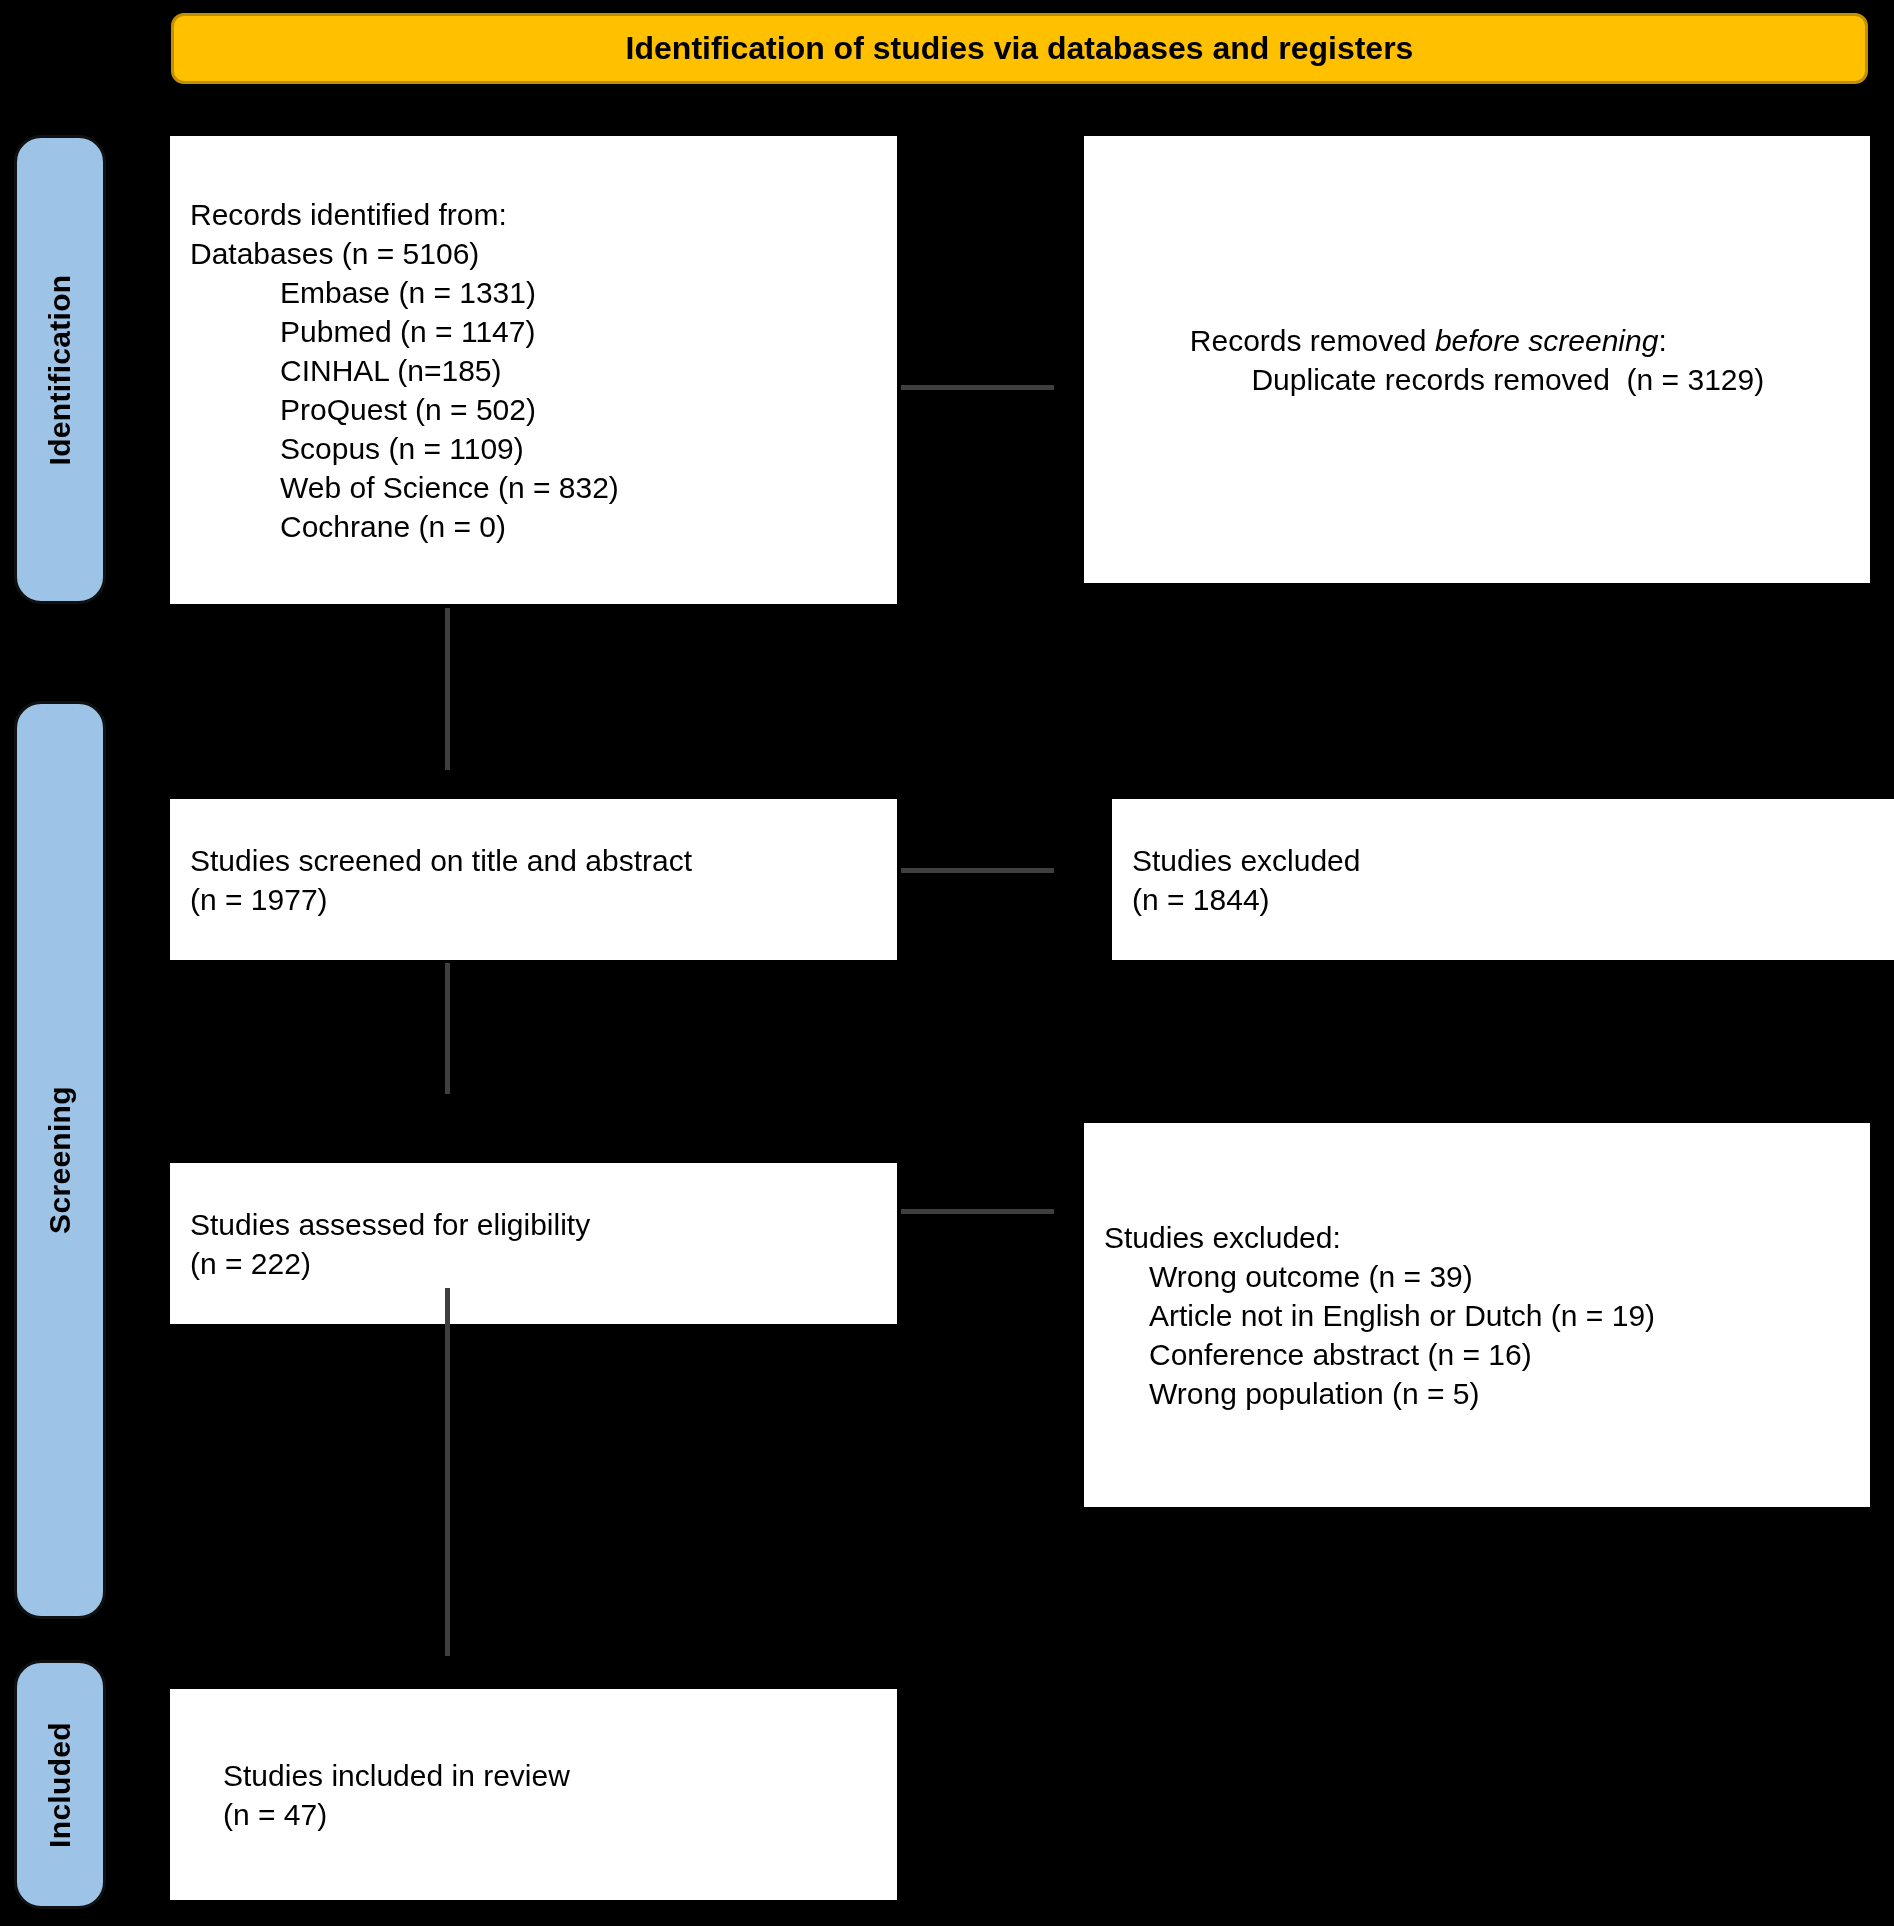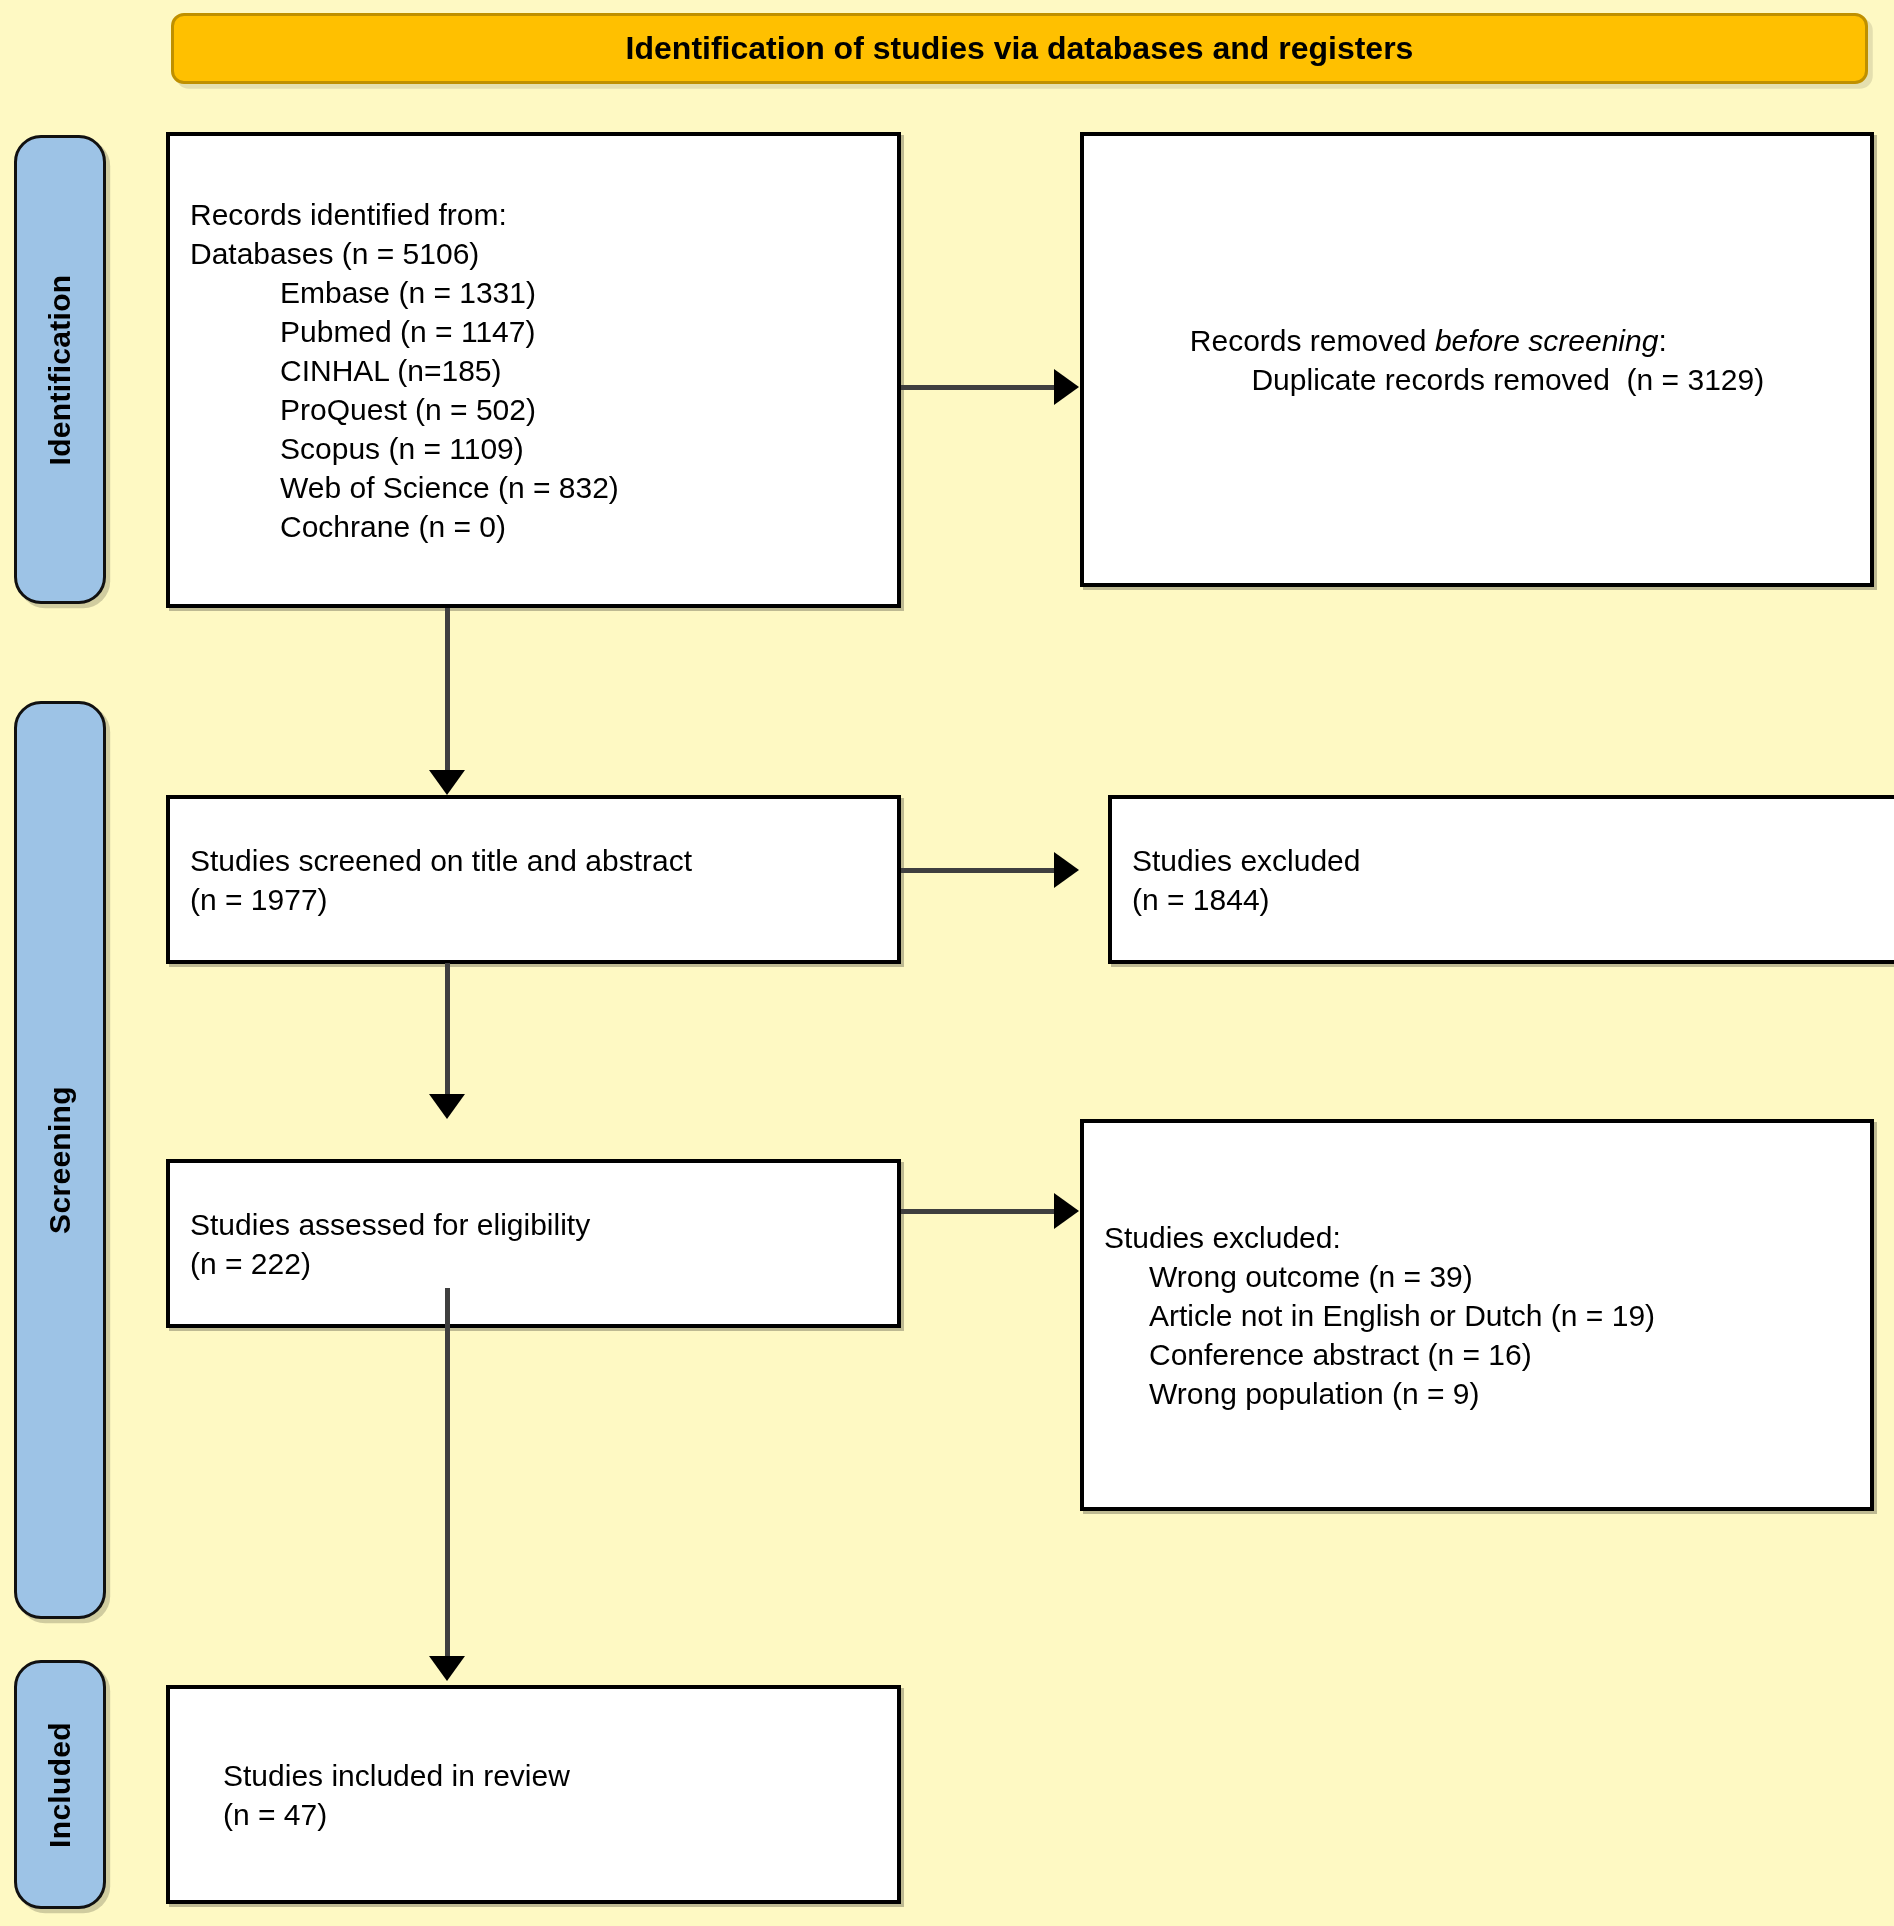--- a/index.html
+++ b/index.html
@@ -7,21 +7,21 @@
     padding: 0;
     background: #ffffff;
   }
   body {
     font-family: "Liberation Sans", sans-serif;
   }
   #canvas {
     position: relative;
     width: 1895px;
     height: 1926px;
-    background: #fef9c3;
+    background: #000000;
     overflow: hidden;
   }
 
   
   .phase-pill {
     position: absolute;
     background: #9dc3e6;
     border: 3px solid #111111;
     border-radius: 27px;
     box-sizing: border-box;
@@ -183,21 +183,21 @@
       <div class="pline">(n = 222)</div>
     </div>
   </div>
 
   <div class="pbox" style="left:1080px; top:1119px; width:794px; height:392px;">
     <div class="pbox-inner">
       <div class="pline">Studies excluded:</div>
       <div class="pline indent-2">Wrong outcome (n = 39)</div>
       <div class="pline indent-2">Article not in English or Dutch (n = 19)</div>
       <div class="pline indent-2">Conference abstract (n = 16)</div>
-      <div class="pline indent-2">Wrong population (n = 9)</div>
+      <div class="pline indent-2">Wrong population (n = 5)</div>
     </div>
   </div>
 
   <div class="h-arrow" style="left:901px; top:1209px; width:153px;"></div>
   <div class="h-head" style="left:1054px; top:1193px;"></div>
 
   <div class="v-arrow" style="left:445px; top:1288px; height:368px;"></div>
   <div class="v-head" style="left:429px; top:1656px;"></div>
 
   <div class="pbox" style="left:166px; top:1685px; width:735px; height:219px;padding-left:33px;">

